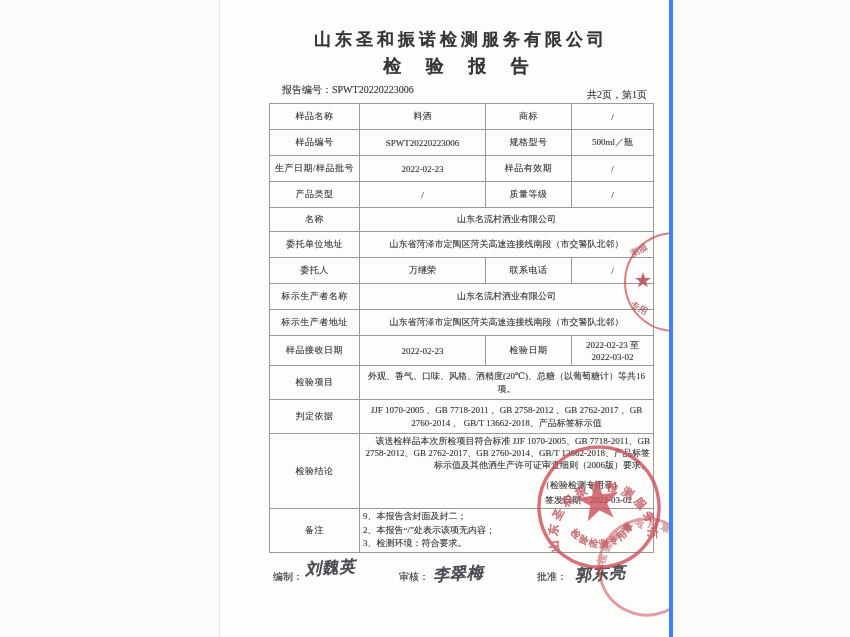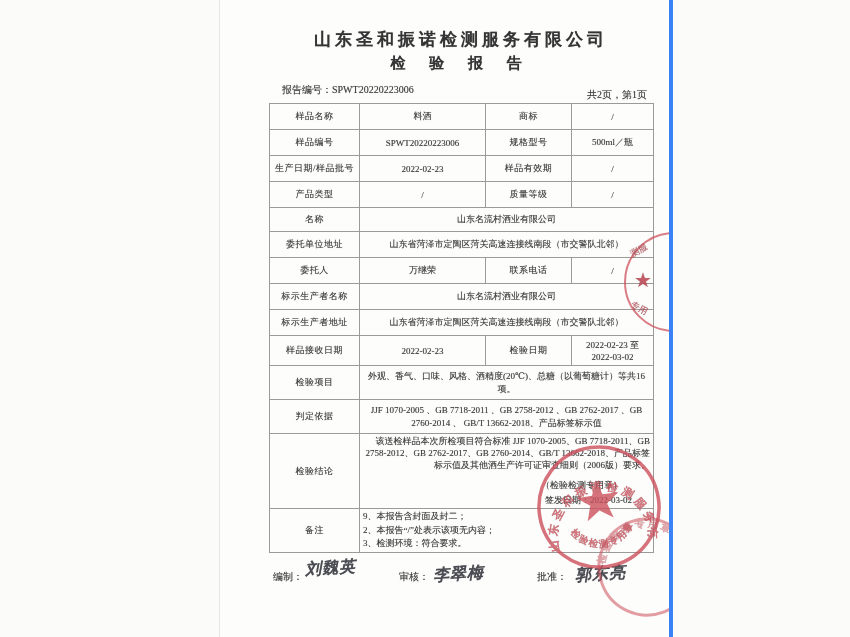--- a/index.html
+++ b/index.html
@@ -15,21 +15,21 @@
     overflow:hidden;
     margin-left:40px;
   }
   .doc-text{text-shadow:0 0 0.7px rgba(70,70,70,.55);}
   .company-title{
     position:absolute;left:49px;top:28px;width:384px;text-align:center;
     font-size:17px;font-weight:bold;letter-spacing:4px;color:#343434;
   }
   .report-title{
     position:absolute;left:49px;top:54px;width:384px;text-align:center;
-    font-size:15px;font-weight:bold;letter-spacing:10px;color:#343434;
+    font-size:18px;font-weight:bold;letter-spacing:10px;color:#343434;
   }
   .report-no{position:absolute;left:62px;top:83px;font-size:10px;color:#3f3f3f;}
   .page-info{position:absolute;right:22px;top:88px;font-size:10px;color:#3f3f3f;font-family:Liberation Serif, serif;}
   table.report{
     position:absolute;left:49px;top:103px;width:384px;
     border-collapse:collapse;table-layout:fixed;
     font-size:9px;color:#404040;
   }
   table.report td{
     border:1px solid #9a9a98;

